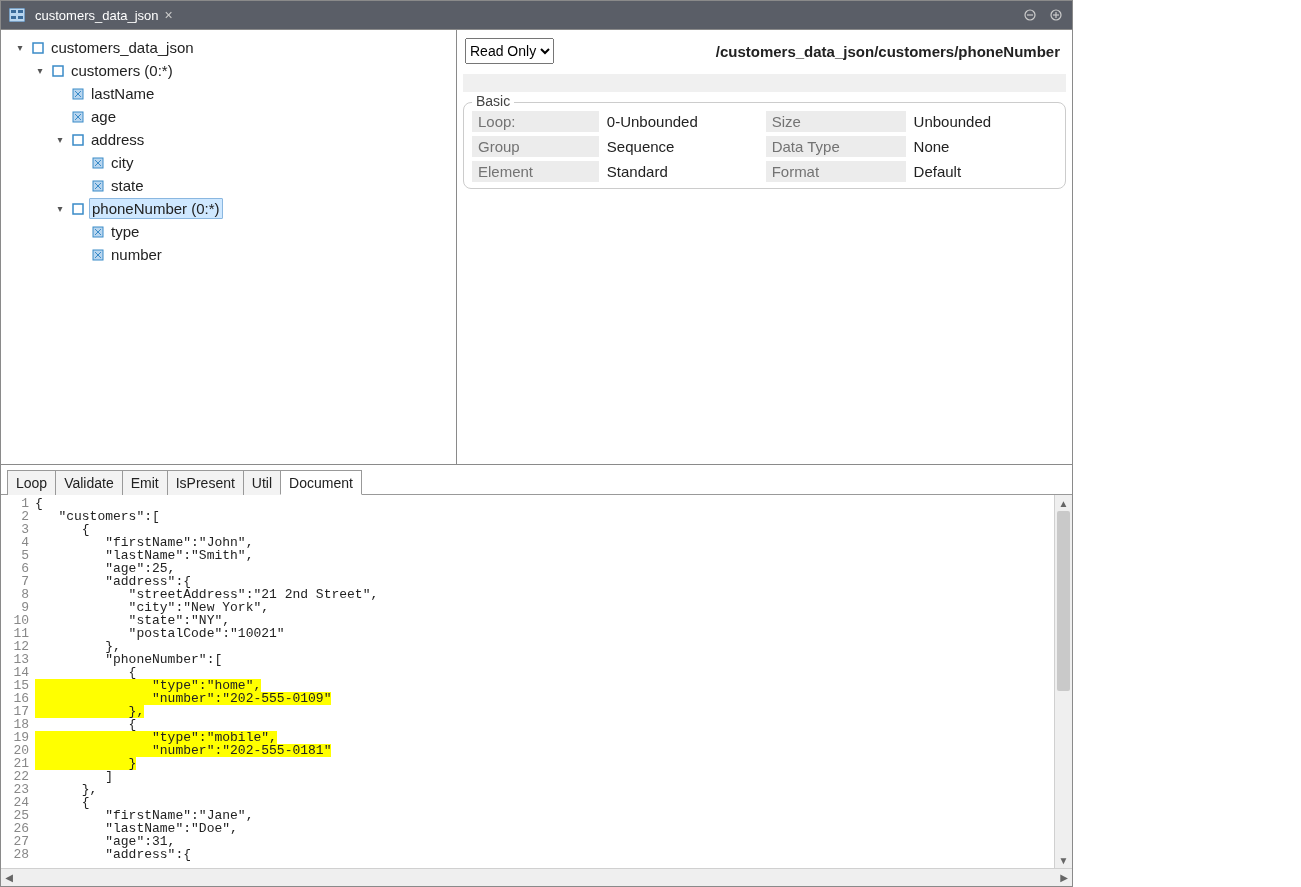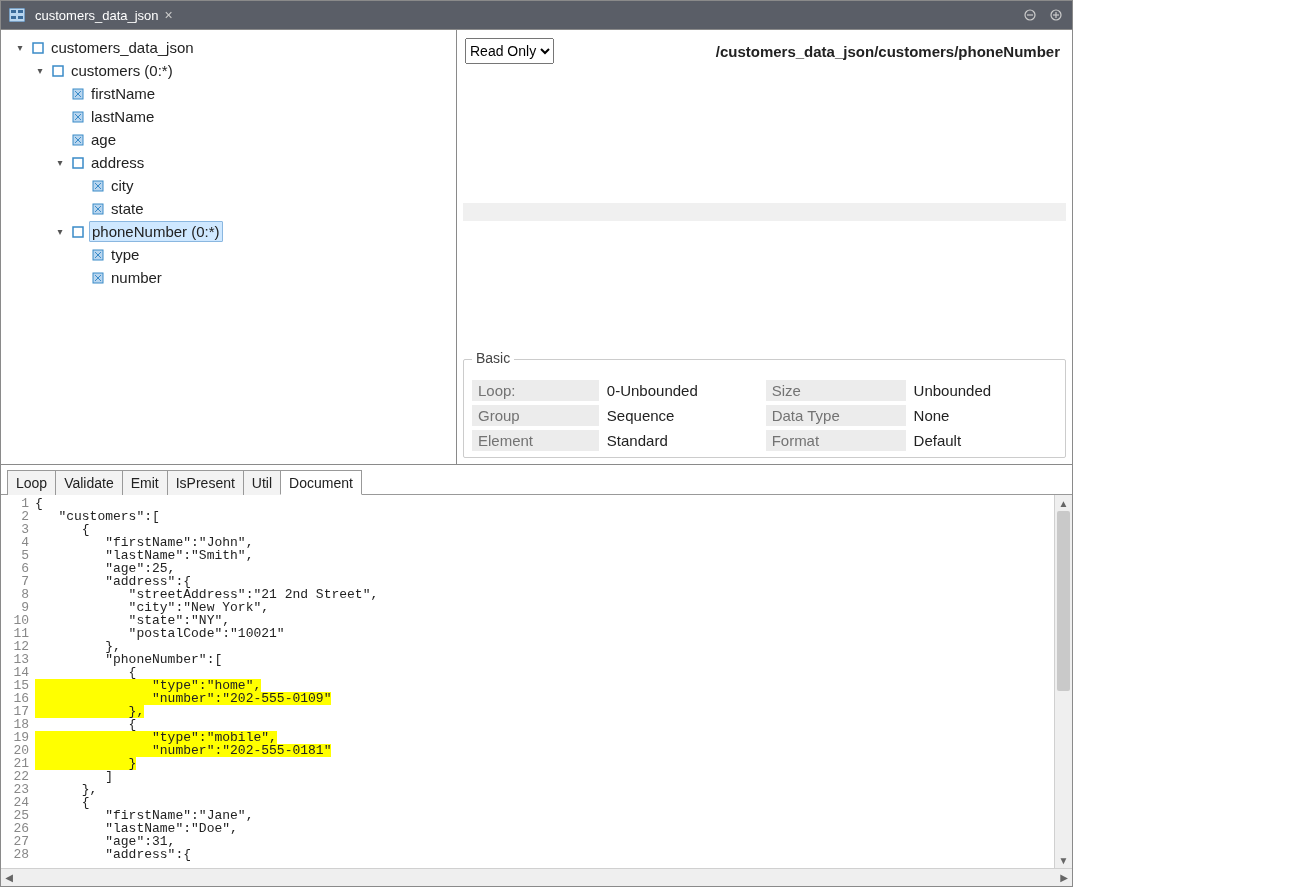--- a/index.html
+++ b/index.html
@@ -9,35 +9,35 @@
 .titlebar { background: #5a5e67; color: #fff; height: 28px; display: flex; align-items: center; padding: 0 8px; justify-content: space-between; }
 .titlebar-left { display: flex; align-items: center; }
 .title-icon { width: 16px; height: 14px; margin-right: 6px; }
 .tab { display: flex; align-items: center; color: #fff; font-size: 13px; padding: 0 4px; }
 .tab-close { margin-left: 6px; color: #ccc; cursor: pointer; font-size: 14px; }
 .titlebar-right { display: flex; gap: 10px; color: #ccc; }
 .tb-btn { cursor: pointer; width: 16px; height:16px; display:inline-flex; align-items:center; justify-content:center; }
 
 .top-split { display: flex; height: 435px; border-top: 1px solid #8a8a8a; }
 .tree-pane { width: 456px; border-right: 1px solid #8a8a8a; padding: 6px 4px; overflow: auto; }
-.props-pane { flex: 1; display: flex; flex-direction: column; padding: 6px; justify-content: space-between; }
+.props-pane { flex: 1; display: flex; flex-direction: column; padding: 6px; }
 
 .tree-row { display: flex; align-items: center; height: 23px; white-space: nowrap; }
 .tree-indent { display: inline-block; }
 .arrow { width: 14px; height: 14px; display: inline-flex; align-items:center; justify-content:center; color: #555; font-size: 10px; cursor: pointer; }
 .arrow.none { visibility: hidden; }
 .node-icon { width: 14px; height: 14px; margin: 0 4px; display: inline-flex; align-items:center; justify-content:center; }
 .node-label { padding: 1px 2px; }
 .node-label.selected { background: #cfe8ff; border: 1px solid #8ab7e0; border-radius: 1px; }
 
 .props-header { display: flex; align-items: center; justify-content: space-between; padding: 2px 6px 8px 2px; }
 .mode-select { height: 26px; font-size: 14px; }
 .breadcrumb { font-weight: bold; font-size: 15px; }
 .props-subbar { height: 18px; background: #f0f0f0; margin: 2px 0 10px 0; }
-.basic-group { border: 1px solid #ccc; border-radius: 2px; padding: 20px 6px 6px 8px; position: relative; }
+.basic-group { border: 1px solid #ccc; border-radius: 8px; padding: 8px 6px 6px 8px; position: relative; }
 .basic-legend { position: absolute; top: -10px; left: 8px; background: #fff; padding: 0 4px; font-size: 14px; color: #444; }
 .prop-table { display: grid; grid-template-columns: auto auto auto auto; gap: 4px 0; }
 .prop-label { background: #ececec; color: #737373; padding: 2px 6px; }
 .prop-value { padding: 2px 8px; }
 
 .bottom-panel { flex: 1; display: flex; flex-direction: column; border-top: 1px solid #8a8a8a; min-height: 0; }
 .bottom-tabs { display: flex; border-bottom: 1px solid #999; margin-top: 4px; }
 .btab { padding: 4px 8px 3px 8px; border: 1px solid #999; border-bottom: none; margin-right: -1px; background: #f3f3f3; font-size: 14px; cursor: pointer; position: relative; top: 1px; }
 .btab.first { margin-left: 6px; }
 .btab.active { background: #fff; border-bottom: 1px solid #fff; }
@@ -106,32 +106,20 @@
         </div>
         <div class="tree-row">
           <span class="tree-indent" style="width: 28px;"></span>
           <span class="arrow">▾</span>
           <span class="node-icon">
             <svg width="12" height="12">
               <rect x="1" y="1" width="10" height="10" class="node-svg-cont"></rect>
             </svg>
           </span>
           <span class="node-label">customers (0:*)</span>
-        </div>
-        <div class="tree-row">
-          <span class="tree-indent" style="width: 48px;"></span>
-          <span class="arrow none"></span>
-          <span class="node-icon">
-            <svg width="12" height="12">
-              <rect x="1" y="1" width="10" height="10" class="node-svg-leaf"></rect>
-              <line x1="3" y1="3" x2="9" y2="9" stroke="#3a8bc8"></line>
-              <line x1="9" y1="3" x2="3" y2="9" stroke="#3a8bc8"></line>
-            </svg>
-          </span>
-          <span class="node-label">firstName</span>
         </div>
         <div class="tree-row">
           <span class="tree-indent" style="width: 48px;"></span>
           <span class="arrow none"></span>
           <span class="node-icon">
             <svg width="12" height="12">
               <rect x="1" y="1" width="10" height="10" class="node-svg-leaf"></rect>
               <line x1="3" y1="3" x2="9" y2="9" stroke="#3a8bc8"></line>
               <line x1="9" y1="3" x2="3" y2="9" stroke="#3a8bc8"></line>
             </svg>

